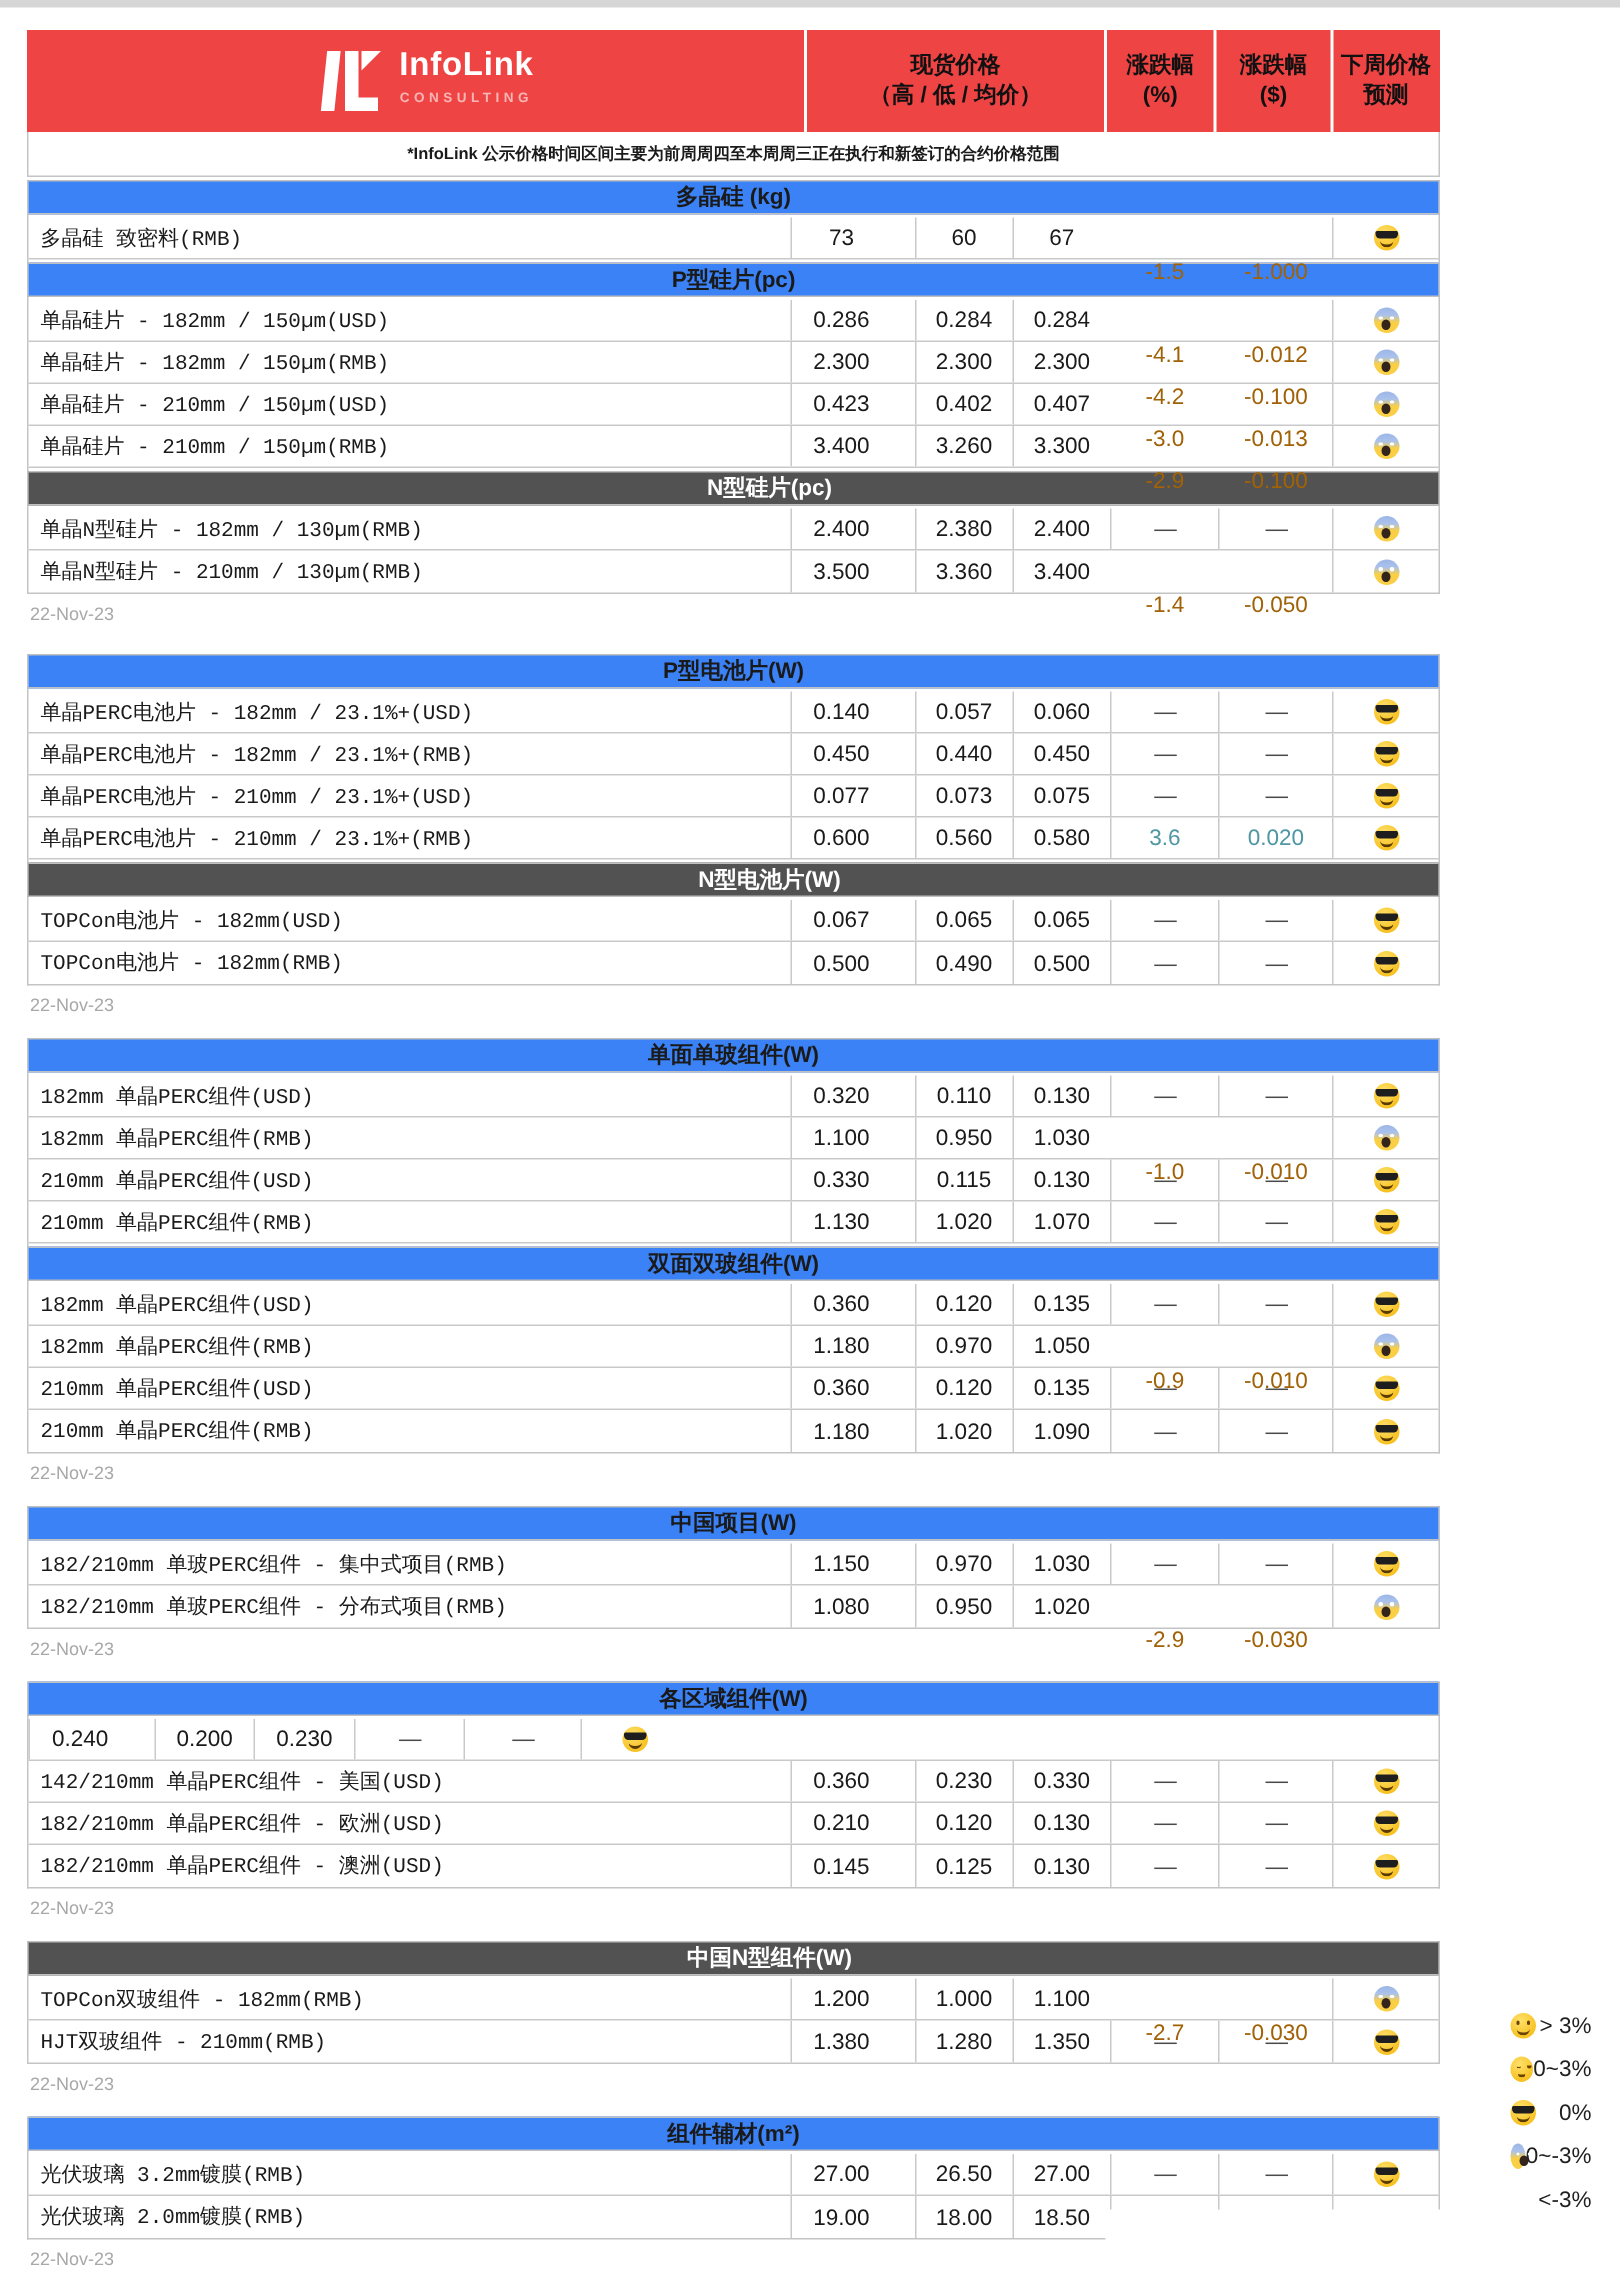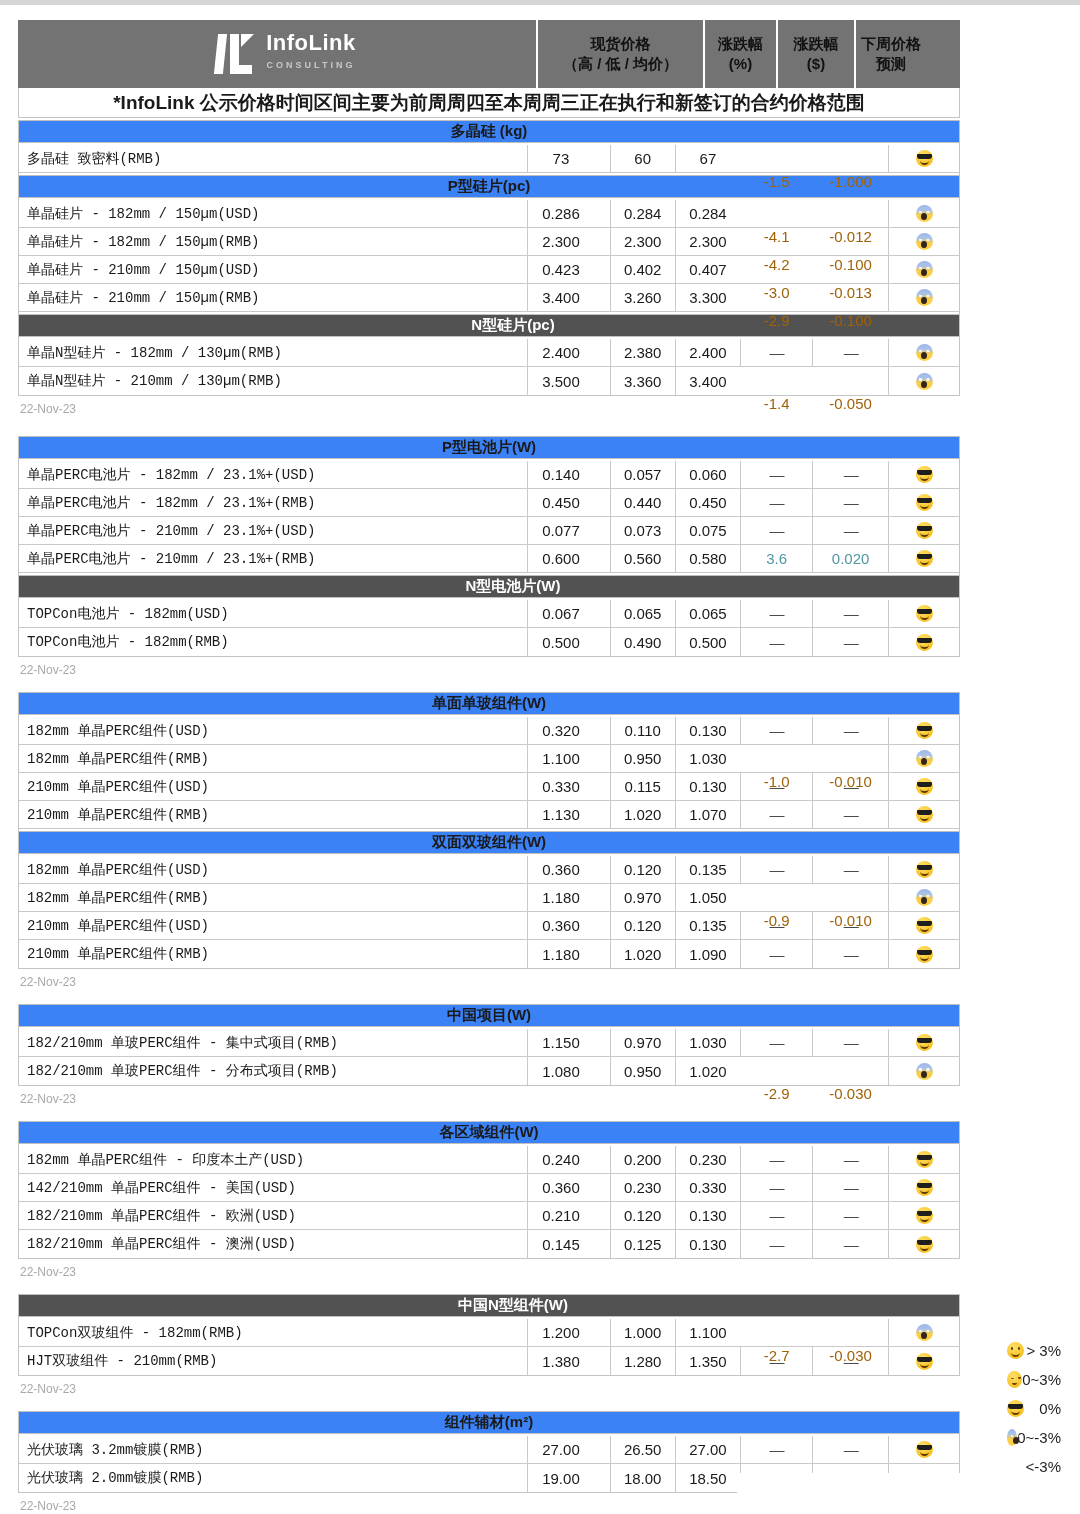--- a/index.html
+++ b/index.html
@@ -1,37 +1,37 @@
 <!DOCTYPE html>
 <html lang="zh"><head>
 <meta charset="utf-8">
 <style>
   * { margin:0; padding:0; box-sizing:border-box; }
   html,body { width:1080px; height:1514px; background:#fff; font-family:"Liberation Sans","DejaVu Sans",sans-serif; color:#1a1a1a; position:relative; overflow:hidden; }
   .topstrip { position:absolute; left:0; top:0; width:1080px; height:5px; background:#d6d6d6; }
   .sheet { position:absolute; left:18px; top:20px; width:942px; }
 
   
-  .yhead { display:flex; background:#737373; height:68px; }
+  .yhead { display:flex; background:#ef4444; height:68px; }
   .yhead .hc { border-left:2px solid #fff; display:flex; flex-direction:column; justify-content:center; align-items:center; text-align:center; font-weight:bold; font-size:15px; line-height:20px; color:#111; }
   .yhead .brandcell { width:518px; border-left:none; display:flex; align-items:center; padding-left:16px; }
-  .yhead .spot  { width:167px; }
+  .yhead .spot  { width:200px; }
   .yhead .pct   { width:73px; }
   .yhead .usd   { width:78px; }
   .yhead .pred  { width:72px; }
   .logo { display:flex; align-items:center; gap:10px; }
   .logomark { position:relative; width:42px; height:44px; }
   .logomark .bar { position:absolute; left:2px; top:2px; width:9px; height:40px; background:#fff; transform:skewX(-6deg); }
   .logomark .ell { position:absolute; left:16px; top:2px; width:22px; height:40px; border-left:9px solid #fff; border-bottom:9px solid #fff; }
   .logomark .fold { position:absolute; left:27px; top:2px; width:0; height:0; border-left:13px solid #fff; border-bottom:13px solid transparent; }
   .logotext .name { color:#fff; font-weight:bold; font-size:22px; letter-spacing:.5px; }
   .logotext .sub  { color:rgba(255,255,255,.6); font-size:9px; letter-spacing:3px; margin-top:2px; }
 
   
-  .note { height:30px; border:1px solid #c4c4c4; border-top:none; display:flex; align-items:center; justify-content:center; font-weight:bold; font-size:19px; }
+  .note { height:30px; border:1px solid #c4c4c4; border-top:none; display:flex; align-items:center; justify-content:center; font-weight:bold; font-size:11px; }
 
   
   .block { border-left:1px solid #c4c4c4; border-right:1px solid #c4c4c4; border-bottom:1px solid #c4c4c4; }
   .sechdr { height:23px; margin:2px 0; background:#3b82f6; border-top:1px solid #c0c0c0; border-bottom:1px solid #c0c0c0; display:flex; align-items:center; justify-content:center; font-weight:bold; font-size:15px; }
   .sechdr.dark { background:#525252; color:#fff;padding-left:48px; }
   .prow { display:flex; height:28px; border-bottom:1px solid #c9c9c9; }
   .prow:last-child { border-bottom:none; }
   .prow .cell { border-left:1px solid #c9c9c9; display:flex; align-items:center; justify-content:center; font-size:15px; }
   .prow .lab { width:518px; border-left:none; justify-content:flex-start; padding-left:8px; font-size:14px;font-family:Liberation Mono, monospace; }
   .prow .c1 { width:68px; } .prow .c2 { width:66px;margin-left:16px; } .prow .c3 { width:67px; }
@@ -377,21 +377,20 @@
           <div class="cell c5 neg">-0.030</div>
           <div class="cell c6">
             <span class="e scream"></span>
           </div>
         </div>
       </div>
       <div class="daterow">22-Nov-23</div>
       <div class="block">
         <div class="sechdr">各区域组件(W)</div>
         <div class="prow">
-          <div class="cell lab">182mm 单晶PERC组件 - 印度本土产(USD)</div>
           <div class="cell c1">0.240</div>
           <div class="cell c2">0.200</div>
           <div class="cell c3">0.230</div>
           <div class="cell c4 dash">—</div>
           <div class="cell c5 dash">—</div>
           <div class="cell c6">
             <span class="e sun"></span>
           </div>
         </div>
         <div class="prow">

